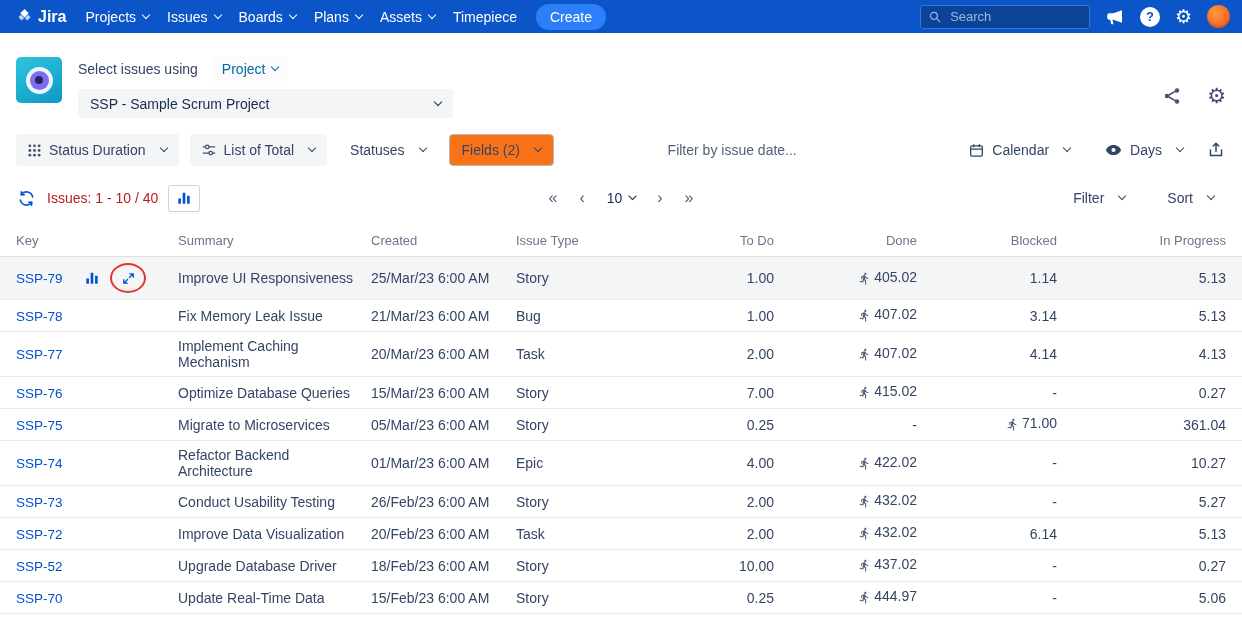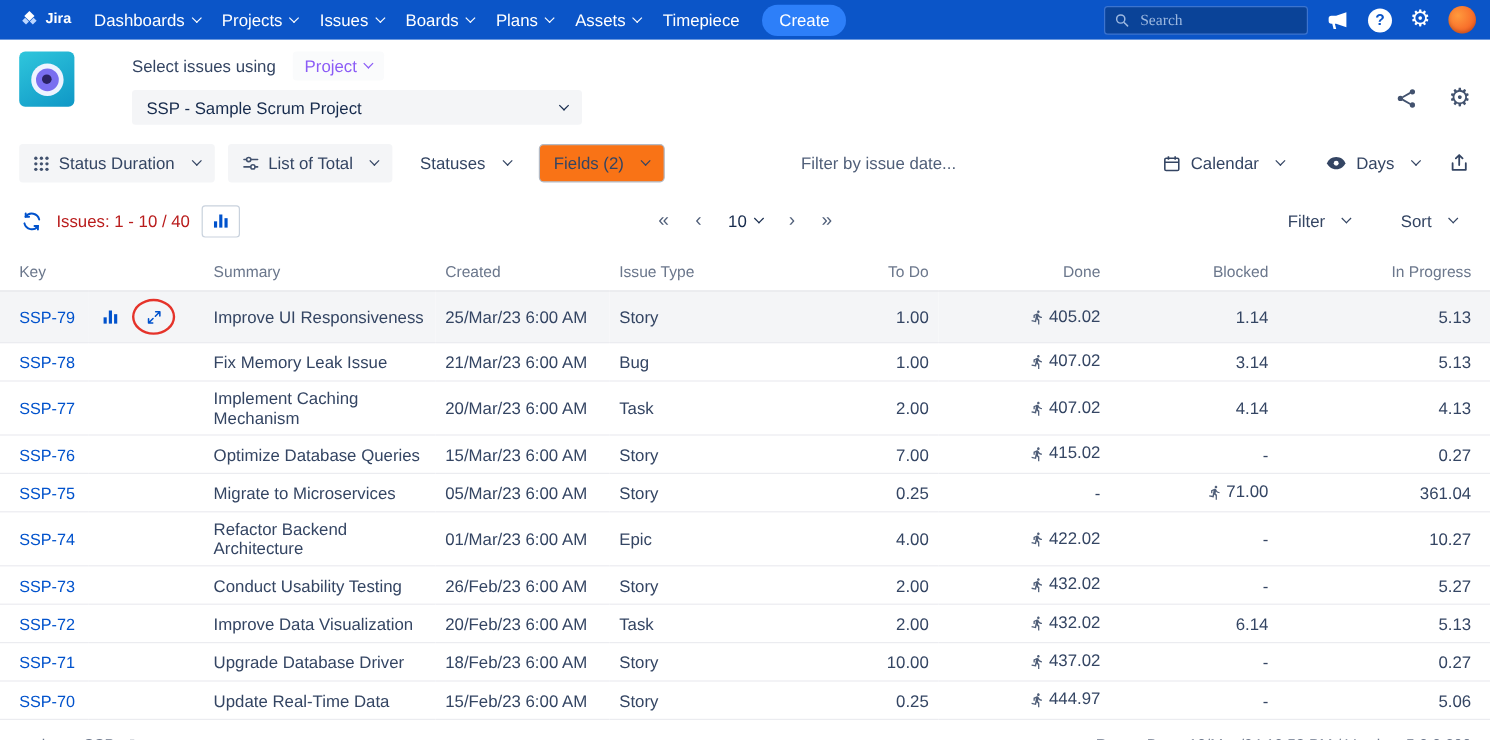--- a/index.html
+++ b/index.html
@@ -16,42 +16,42 @@
     border-right:1.8px solid currentColor; border-bottom:1.8px solid currentColor;
     transform:rotate(45deg); position:relative; top:-2px; margin-left:7px;
     flex:0 0 auto;
   }
 
   
   .topnav {
     height:33px; background:#0b55c8; color:#fff;
     display:flex; align-items:center; padding:0 12px;
   }
-  .logo { display:flex; gap:5px; font-size:12px; font-weight:bold; padding:0 10px 0 4px; cursor:pointer; }
+  .logo { display:flex; align-items:center; gap:5px; font-size:16px; font-weight:bold; padding:0 10px 0 4px; cursor:pointer; }
   .nav-item { display:flex; align-items:center; font-size:14px; padding:0 9px; height:33px; cursor:pointer; white-space:nowrap; }
   .create-btn { background:#2d7ff9; border:none; color:#fff; font-size:14px; padding:5px 14px; border-radius:13px; margin-left:10px; cursor:pointer; }
   .nav-right { margin-left:auto; display:flex; align-items:center; gap:15px; }
   .search-box { display:flex; align-items:center; gap:7px; background:#0a4398; border:1px solid #3c74cf; border-radius:3px; height:24px; width:170px; padding:0 8px; }
-  .search-box input { background:transparent; border:none; outline:none; color:#eab308; font-size:13px; width:100%;font-family:Liberation Serif, serif; }
+  .search-box input { background:transparent; border:none; outline:none; color:#eab308; font-size:13px; width:100%; }
   .search-box input::placeholder { color:#9cb8e0; }
   .help-circle { width:20px; height:20px; border-radius:50%; background:#fff; color:#0b55c8; font-weight:bold; font-size:13px; display:flex; align-items:center; justify-content:center; cursor:pointer; }
   .nav-gear { font-size:19px; line-height:1; cursor:pointer; color:#fff; }
   .avatar { width:23px; height:23px; border-radius:50%; background:radial-gradient(circle at 35% 35%, #ff9a3d, #f4511e); cursor:pointer; box-shadow: inset 0 -2px 3px rgba(0,0,0,.18); }
 
   
-  .app-header { display:flex; align-items:flex-start; padding:10px 16px 10px;gap:32px; }
+  .app-header { display:flex; align-items:flex-start; padding:24px 16px 10px; }
   .app-logo { width:46px; height:46px; border-radius:5px; flex:0 0 auto;
     background:linear-gradient(150deg,#2fc6dc,#0f97c6);
     display:flex; align-items:center; justify-content:center; margin-right:16px; }
   .lens1 { width:27px; height:27px; border-radius:50%; background:#eef3ff; display:flex; align-items:center; justify-content:center; }
   .lens2 { width:19px; height:19px; border-radius:50%; background:#7a6ff0; display:flex; align-items:center; justify-content:center; }
   .lens3 { width:8px; height:8px; border-radius:50%; background:#2b2363; }
   .header-row1 { display:flex; align-items:center; gap:14px; height:24px; }
   .select-label { color:#344563; }
-  .mode-select { display:flex; align-items:center; background:#fafbfc; border:none; font-size:14px; color:#8b5cf6; padding:4px 10px; border-radius:3px; cursor:pointer;justify-content:flex-end; }
+  .mode-select { display:flex; align-items:center; background:#fafbfc; border:none; font-size:14px; color:#0369a1; padding:4px 10px; border-radius:3px; cursor:pointer;justify-content:flex-end; }
   .project-select { margin-top:8px; display:flex; align-items:center; justify-content:space-between; width:375px; height:29px; background:#f4f5f7; border:none; border-radius:3px; padding:0 12px; font-size:14px; color:#172b4d; cursor:pointer; }
   .header-actions { margin-left:auto; display:flex; align-items:center; gap:26px; padding-top:28px; color:#42526e; }
   .gear-dark { font-size:21px; line-height:1; color:#42526e; cursor:pointer; }
 
   
   .toolbar { display:flex; align-items:center; padding:6px 16px 8px; gap:11px; }
   .tb-btn { display:flex; align-items:center; gap:8px; background:#f4f5f7; border:none; height:32px; padding:0 12px; border-radius:3px; font-size:14px; color:#344563; cursor:pointer; white-space:nowrap; }
   .tb-btn.plain { background:transparent; }
   .tb-btn.outlined { background:#f97316; border:1.5px solid #b3bac5; border-radius:4px; }
   .tb-spacer { flex:1; }
@@ -93,24 +93,20 @@
 <header class="topnav">
   <div class="logo">
     <svg viewBox="0 0 24 24" width="17" height="17">
       <path fill="#fff" d="M12 1.5l6 6-6 6-6-6z"></path>
       <path fill="#bcd6ff" d="M7 9.5l4.5 4.5L8 17.5l-4.5-4.5z"></path>
       <path fill="#bcd6ff" d="M17 9.5L12.5 14 16 17.5l4.5-4.5z"></path>
     </svg>
     <span>Jira</span>
   </div>
   <nav style="display:flex;">
-    <span class="nav-item">
-        <span>Dashboards</span>
-        <span class="chev"></span>
-      </span>
     <span class="nav-item">
         <span>Projects</span>
         <span class="chev"></span>
       </span>
     <span class="nav-item">
         <span>Issues</span>
         <span class="chev"></span>
       </span>
     <span class="nav-item">
         <span>Boards</span>
@@ -485,21 +481,21 @@
             <span>432.02</span>
           </span></td>
         <td class="num"><span class="numwrap">
             <span>6.14</span>
           </span></td>
         <td class="num"><span class="numwrap">
             <span>5.13</span>
           </span></td>
       </tr>
       <tr>
-        <td class="keycell"><a class="key-link" href="#">SSP-71</a></td>
+        <td class="keycell"><a class="key-link" href="#">SSP-52</a></td>
         <td class="iconcell"></td>
         <td>Upgrade Database Driver</td>
         <td>18/Feb/23 6:00 AM</td>
         <td>Story</td>
         <td class="num"><span class="numwrap">
             <span>10.00</span>
           </span></td>
         <td class="num"><span class="numwrap">
             <svg class="runner" viewBox="0 0 24 24" width="13" height="13">
               <path fill="#505f79" d="M13.49 5.48c1.1 0 2-.9 2-2s-.9-2-2-2-2 .9-2 2 .9 2 2 2zm-3.6 13.9l1-4.4 2.1 2v6h2v-7.5l-2.1-2 .6-3c1.3 1.5 3.3 2.5 5.5 2.5v-2c-1.9 0-3.5-1-4.3-2.4l-1-1.6c-.4-.6-1-1-1.7-1-.3 0-.5.1-.8.1l-5.2 2.2v4.7h2v-3.4l1.8-.7-1.6 8.1-4.9-1-.4 2 7 1.4z"></path>

